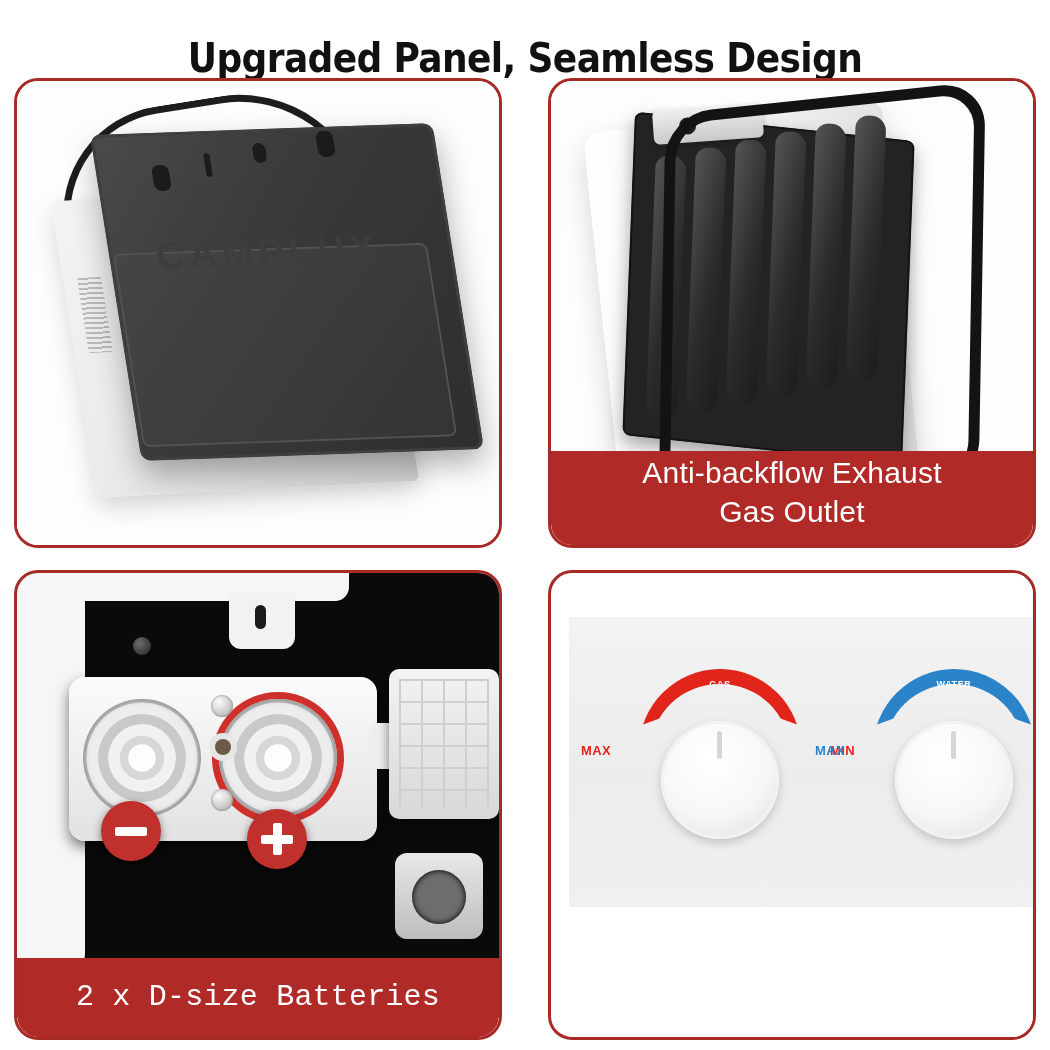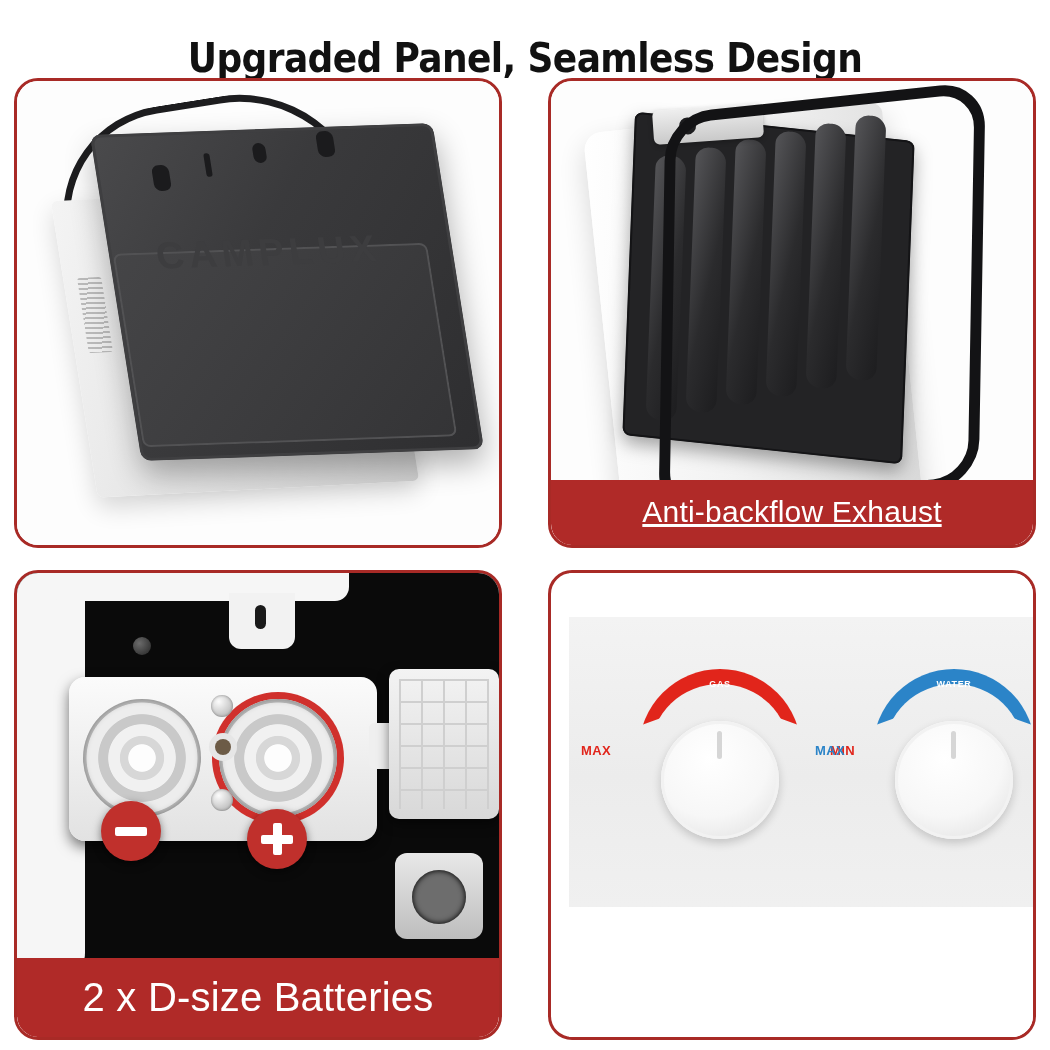--- a/index.html
+++ b/index.html
@@ -48,22 +48,22 @@
     background:#b02a28;
     color:#ffffff;
     text-align:center;
     font-size:31px;
     line-height:40px;
     padding:19px 10px 20px;
     border-radius:0 0 21px 21px;
     font-family:"Liberation Sans",sans-serif;
     letter-spacing:.2px;
   }
-  .caption.two{padding:12px 10px 14px;font-size:30px;line-height:39px;text-decoration:underline;}
-  .caption.cond{font-size:40px;}
+  .caption.two{padding:2px 10px 14px;font-size:30px;line-height:39px;}
+  .caption.cond{font-size:30px;font-family:Liberation Mono, monospace;}
 
   
   .p1{background:#fdfdfd;}
   .p1 .handle{
     position:absolute;left:40px;top:18px;width:290px;height:140px;
     border:7px solid #1d1d1f;border-bottom:none;
     border-radius:110px 130px 0 0;
     transform:rotate(-9deg);
   }
   .p1 .body{
@@ -323,20 +323,21 @@
         <div class="fin f2"></div>
         <div class="fin f3"></div>
         <div class="fin f4"></div>
         <div class="fin f5"></div>
         <div class="fin f6"></div>
         <div class="clip"></div>
         <div class="bar"></div>
       </div>
       <div class="caption two">
         <div>Anti-backflow Exhaust</div>
+        <div>Gas Outlet</div>
       </div>
     </div>
 
     <div class="card">
       <div class="photo p3">
         <div class="white-edge"></div>
         <div class="white-top"></div>
         <div class="tab"></div>
         <div class="screw-dark"></div>
         <div class="battbox">

